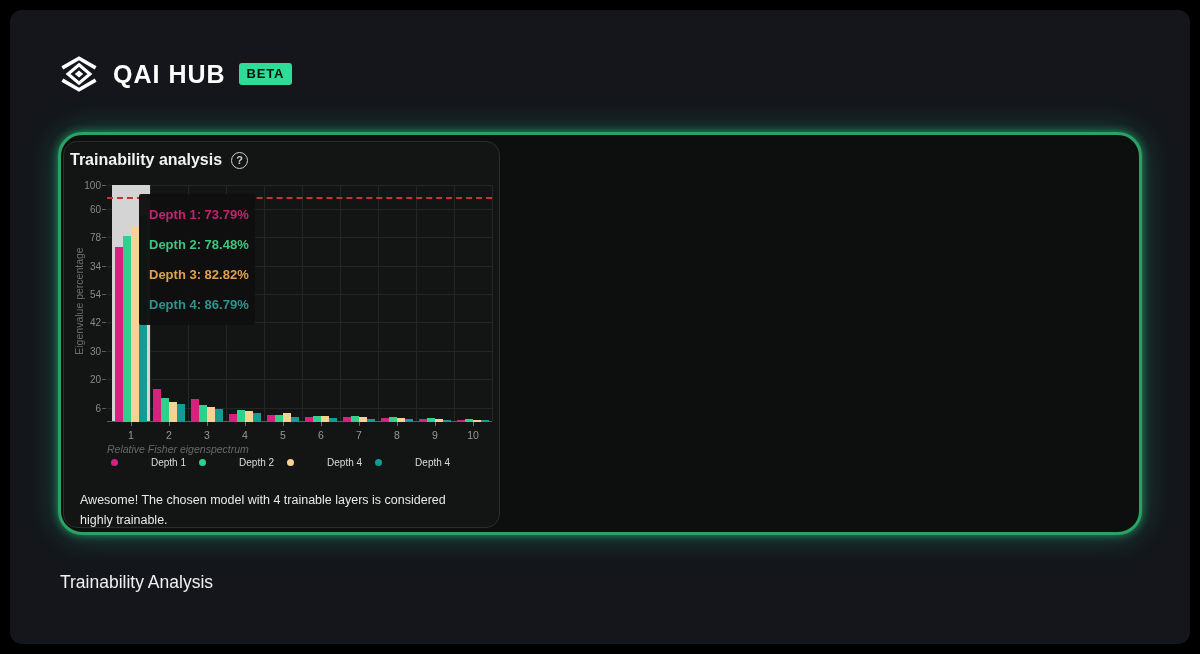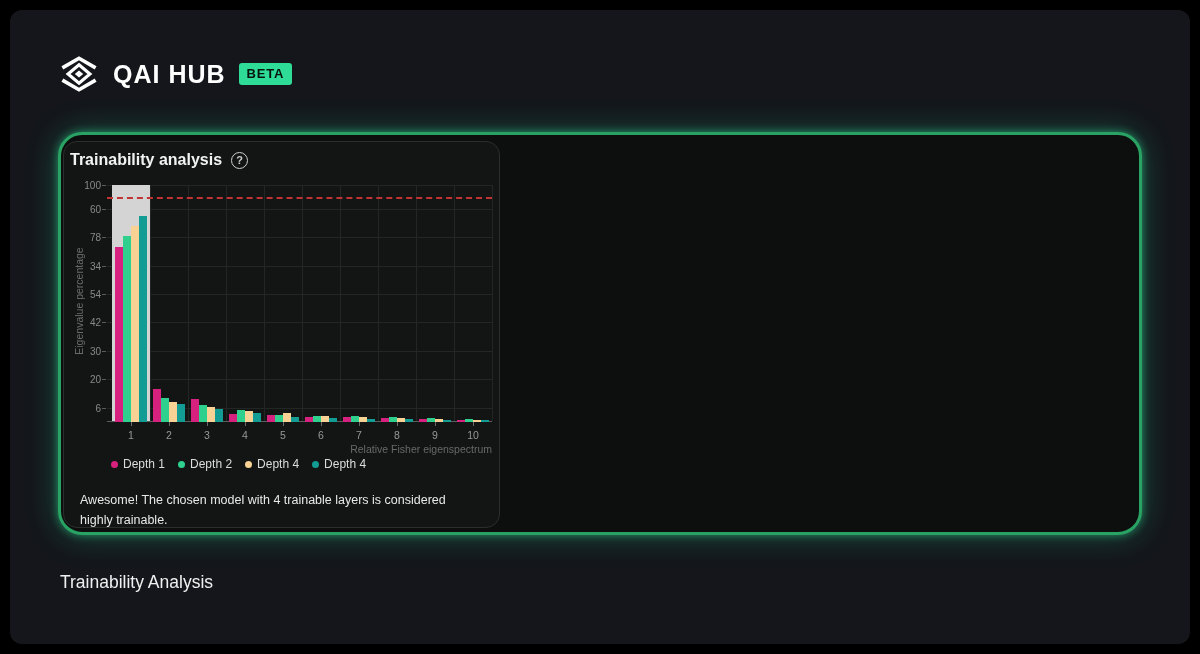--- a/index.html
+++ b/index.html
@@ -48,26 +48,26 @@
     border-bottom:1px solid #5c5c5c; }
   .hgrid { position:absolute; left:0; width:100%; height:1px; background:#242625; }
   .vgrid { position:absolute; top:0; width:1px; height:100%; background:#242625; }
   .band { position:absolute; top:0; height:100%; z-index:1; }
   .bar { position:absolute; z-index:2; }
   .threshold { position:absolute; left:0; width:100%; border-top:2px dashed #bf3434; z-index:3; }
   .ytick-label { position:absolute; left:0; width:37px; text-align:right; color:#898989; font-size:10px; }
   .ytick-mark { position:absolute; width:4px; height:1px; background:#5c5c5c; }
   .xtick-mark { position:absolute; width:1px; height:4px; background:#6a6a6a; top:237px; }
   .xtick-label { position:absolute; top:244px; width:24px; text-align:center; color:#979797; font-size:10.5px; }
-  .xlabel { position:absolute; left:43px; top:301px; width:385px; text-align:right; color:#686868; font-size:10.5px; }
+  .xlabel { position:absolute; left:43px; top:301px; width:385px; text-align:left; color:#686868; font-size:10.5px;font-style:italic; }
 
   .legend { position:absolute; left:47px; top:315px; display:flex; align-items:center; gap:13px; }
   .legend-item { display:flex; align-items:center; gap:5px; cursor:pointer; }
   .legend-dot { width:7px; height:7px; border-radius:50%; }
-  .legend-label { color:#dcdcdc; font-size:12px; }
+  .legend-label { color:#dcdcdc; font-size:10px;margin-left:28px; }
 
   .tooltip {
     position:absolute; left:75px; top:52px; width:116px; z-index:6;
     background:rgba(16,16,16,0.97); border-radius:2px; padding:13px 10px;
     display:flex; flex-direction:column; gap:15px;
   }
   .tooltip-row { font-size:13px; font-weight:600; white-space:nowrap; }
 
   .card-message {
     position:absolute; left:16px; top:348px; width:384px;
@@ -221,19 +221,25 @@
           <div class="legend-item">
             <div class="legend-dot" style="background: rgb(247, 210, 148);"></div>
             <div class="legend-label">Depth 4</div>
           </div>
           <div class="legend-item">
             <div class="legend-dot" style="background: rgb(18, 156, 147);"></div>
             <div class="legend-label">Depth 4</div>
           </div>
         </div>
 
+      <div class="tooltip">
+          <div class="tooltip-row" style="color: rgb(194, 36, 111);">Depth 1: 73.79%</div>
+          <div class="tooltip-row" style="color: rgb(63, 197, 125);">Depth 2: 78.48%</div>
+          <div class="tooltip-row" style="color: rgb(223, 162, 75);">Depth 3: 82.82%</div>
+          <div class="tooltip-row" style="color: rgb(45, 148, 141);">Depth 4: 86.79%</div>
+        </div>
 
       <div class="card-message">Awesome! The chosen model with 4 trainable layers is considered highly trainable.</div>
     </div>
   </div>
 
   <div class="footer-heading">Trainability Analysis</div>
 </div>
 
 </body></html>

